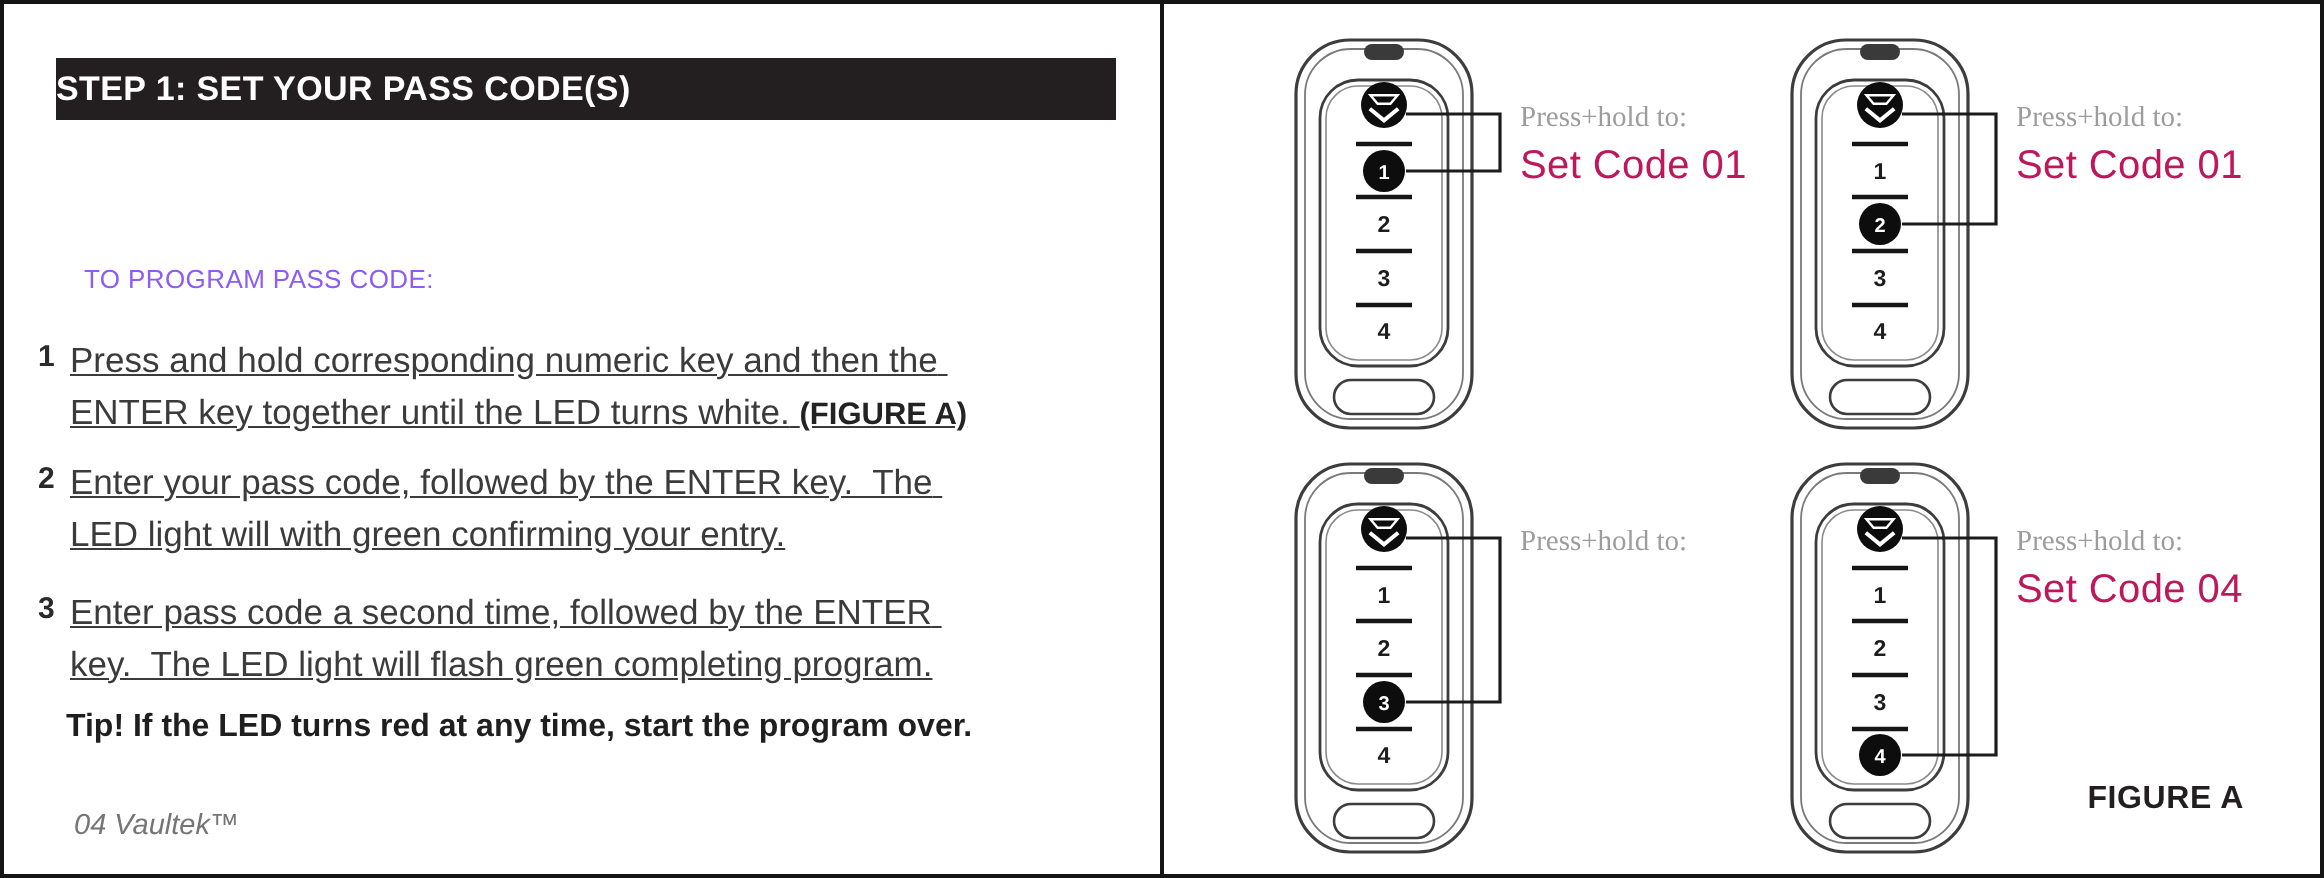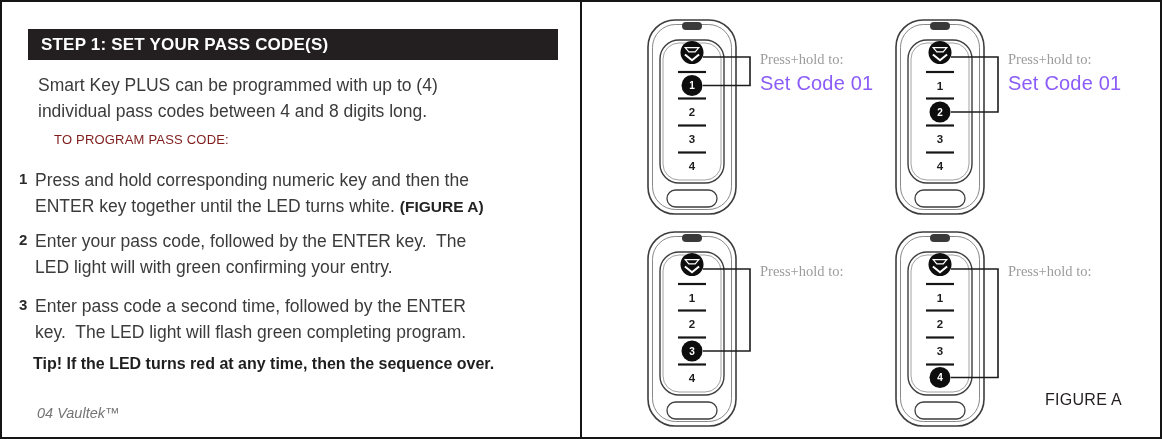--- a/index.html
+++ b/index.html
@@ -6,67 +6,66 @@
   html,body { background:#ffffff; }
   .page {
     position:relative; width:1162px; height:439px;
     border:2px solid #151515; background:#ffffff; overflow:hidden;
     font-family:"Liberation Sans","DejaVu Sans",sans-serif; color:#3b3b3b;
   }
   .left-panel { position:absolute; left:0; top:0; width:578px; height:435px; }
   .step-header {
     position:absolute; left:26px; top:27px; width:530px; height:31px;
     background:#231f20; color:#ffffff; display:flex; align-items:center;
-    padding-left:13px; font-size:17px; font-weight:bold; letter-spacing:.2px;
+    padding-left:0; font-size:17px; font-weight:bold; letter-spacing:.2px;
   }
   .intro { position:absolute; left:36px; top:70px; width:458px; font-size:17.5px; line-height:26px; }
-  .eyebrow { position:absolute; left:52px; top:130px; font-size:13px; color:#7f1d1d; letter-spacing:.2px; }
+  .eyebrow { position:absolute; left:40px; top:130px; font-size:13px; color:#8b5cf6; letter-spacing:.2px; }
   .steps { position:absolute; left:0; top:0; width:578px; list-style:none; }
   .step { position:absolute; left:17px; display:flex; }
   .step-num { flex:none; width:16px; padding-top:2px; font-size:15px; font-weight:bold; color:#2a2a2a; }
-  .step-text { width:458px; font-size:17.5px; line-height:25.5px; }
+  .step-text { width:458px; font-size:17.5px; line-height:25.5px;text-decoration:underline; }
   .step-text .txt { white-space:pre-wrap; }
   .suffix { font-weight:bold; font-size:15.5px; color:#232323; }
   .tip { position:absolute; left:31px; top:353px; font-size:16px; font-weight:bold; color:#1f1f1f; }
   .page-footer { position:absolute; left:35px; top:403px; font-size:14.5px; color:#757575;font-style:italic; }
   .divider { position:absolute; left:578px; top:0; width:2px; height:435px; background:#151515; }
   .right-panel { position:absolute; left:580px; top:0; width:578px; height:435px; }
   .fob-unit { position:absolute; display:flex; align-items:flex-start; }
   .fob-label { margin-left:8px; padding-top:40px; white-space:nowrap; }
   .hint { font-size:14.5px; line-height:17px; color:#9c9c9c;font-family:Liberation Serif, serif; }
-  .code { font-size:20px; line-height:24px; color:#8b5cf6; margin-top:3px; letter-spacing:.2px; }
-  .figure-caption { position:absolute; right:38px; top:389px; font-size:16px; font-weight:normal; color:#231f20; letter-spacing:.3px; }
+  .code { font-size:20px; line-height:24px; color:#be185d; margin-top:3px; letter-spacing:.2px; }
+  .figure-caption { position:absolute; right:38px; top:389px; font-size:16px; font-weight:bold; color:#231f20; letter-spacing:.3px; }
   svg text { font-family:"Liberation Sans","DejaVu Sans",sans-serif; }
 </style>
 </head>
 <body>
 
 <div class="page">
 
   <div class="left-panel">
     <div class="step-header">
       <span>STEP 1: SET YOUR PASS CODE(S)</span>
     </div>
-    <p class="intro">Smart Key PLUS can be programmed with up to (4) individual pass codes between 4 and 8 digits long.</p>
     <div class="eyebrow">TO PROGRAM PASS CODE:</div>
     <ol class="steps">
         <li class="step" style="top: 166px;">
           <span class="step-num">1</span>
           <span class="step-text"><span class="txt">Press and hold corresponding numeric key and then the ENTER key together until the LED turns white.</span> <b class="suffix">(FIGURE A)</b></span>
         </li>
         <li class="step" style="top: 227px;">
           <span class="step-num">2</span>
           <span class="step-text"><span class="txt">Enter your pass code, followed by the ENTER key.  The LED light will with green confirming your entry.</span> <b class="suffix"></b></span>
         </li>
         <li class="step" style="top: 292px;">
           <span class="step-num">3</span>
           <span class="step-text"><span class="txt">Enter pass code a second time, followed by the ENTER key.  The LED light will flash green completing program.</span> <b class="suffix"></b></span>
         </li>
       </ol>
-    <p class="tip">Tip! If the LED turns red at any time, then the sequence over.</p>
+    <p class="tip">Tip! If the LED turns red at any time, start the program over.</p>
     <div class="page-footer">04 Vaultek™</div>
   </div>
 
   <div class="divider"></div>
 
   <div class="right-panel">
     <div class="figure-caption">FIGURE A</div>
   <div class="fob-unit" style="left: 58px; top: 9px;">
         <svg width="112" height="210" viewBox="0 0 112 210">
           <g fill="none" stroke="#3d3d3d">
@@ -188,17 +187,18 @@
           <text x="52" y="78.5" text-anchor="middle" font-size="11.5" font-weight="bold" fill="#1d1d1d">1</text>
           <text x="52" y="105" text-anchor="middle" font-size="11.5" font-weight="bold" fill="#1d1d1d">2</text>
           <text x="52" y="132" text-anchor="middle" font-size="11.5" font-weight="bold" fill="#1d1d1d">3</text>
           <g>
             <circle cx="52" cy="154.5" r="10.5" fill="#0d0d0d"></circle>
             <text x="52" y="158.3" text-anchor="middle" font-size="10" font-weight="bold" fill="#ffffff">4</text>
           </g>
         </svg>
         <div class="fob-label">
           <div class="hint">Press+hold to:</div>
+          <div class="code">Set Code 04</div>
         </div>
       </div>
     </div>
 
 </div>
 
 </body></html>

